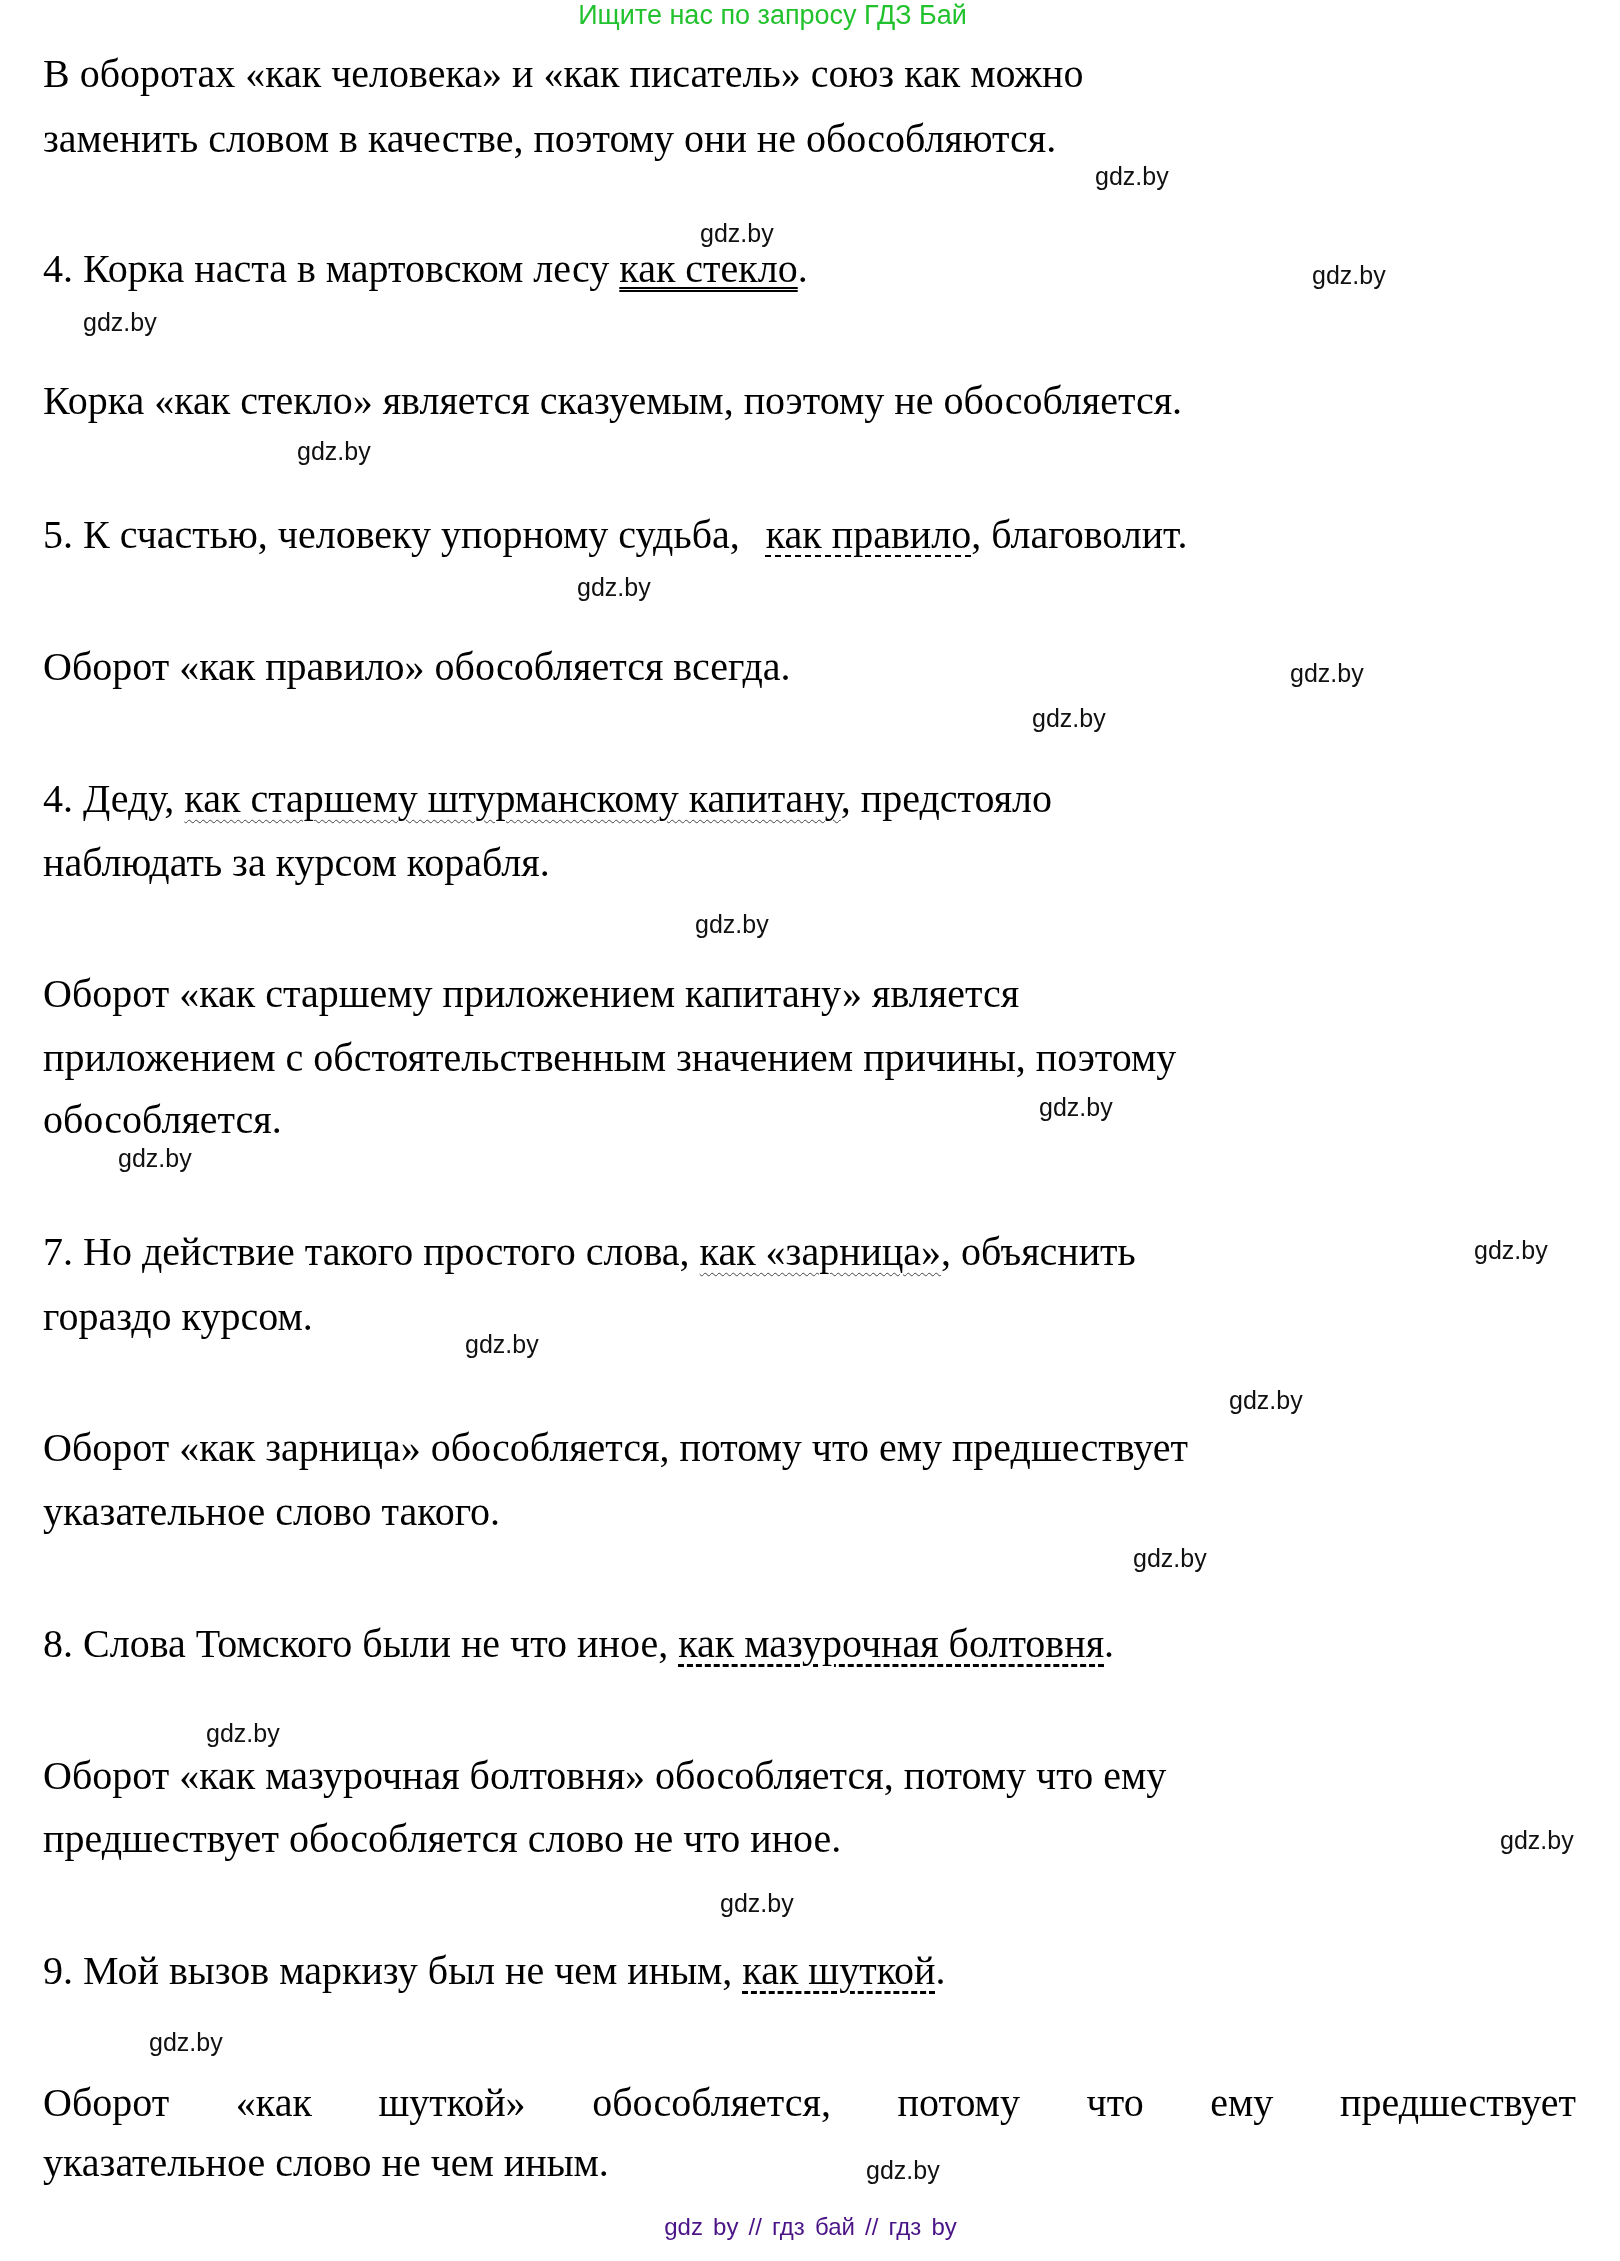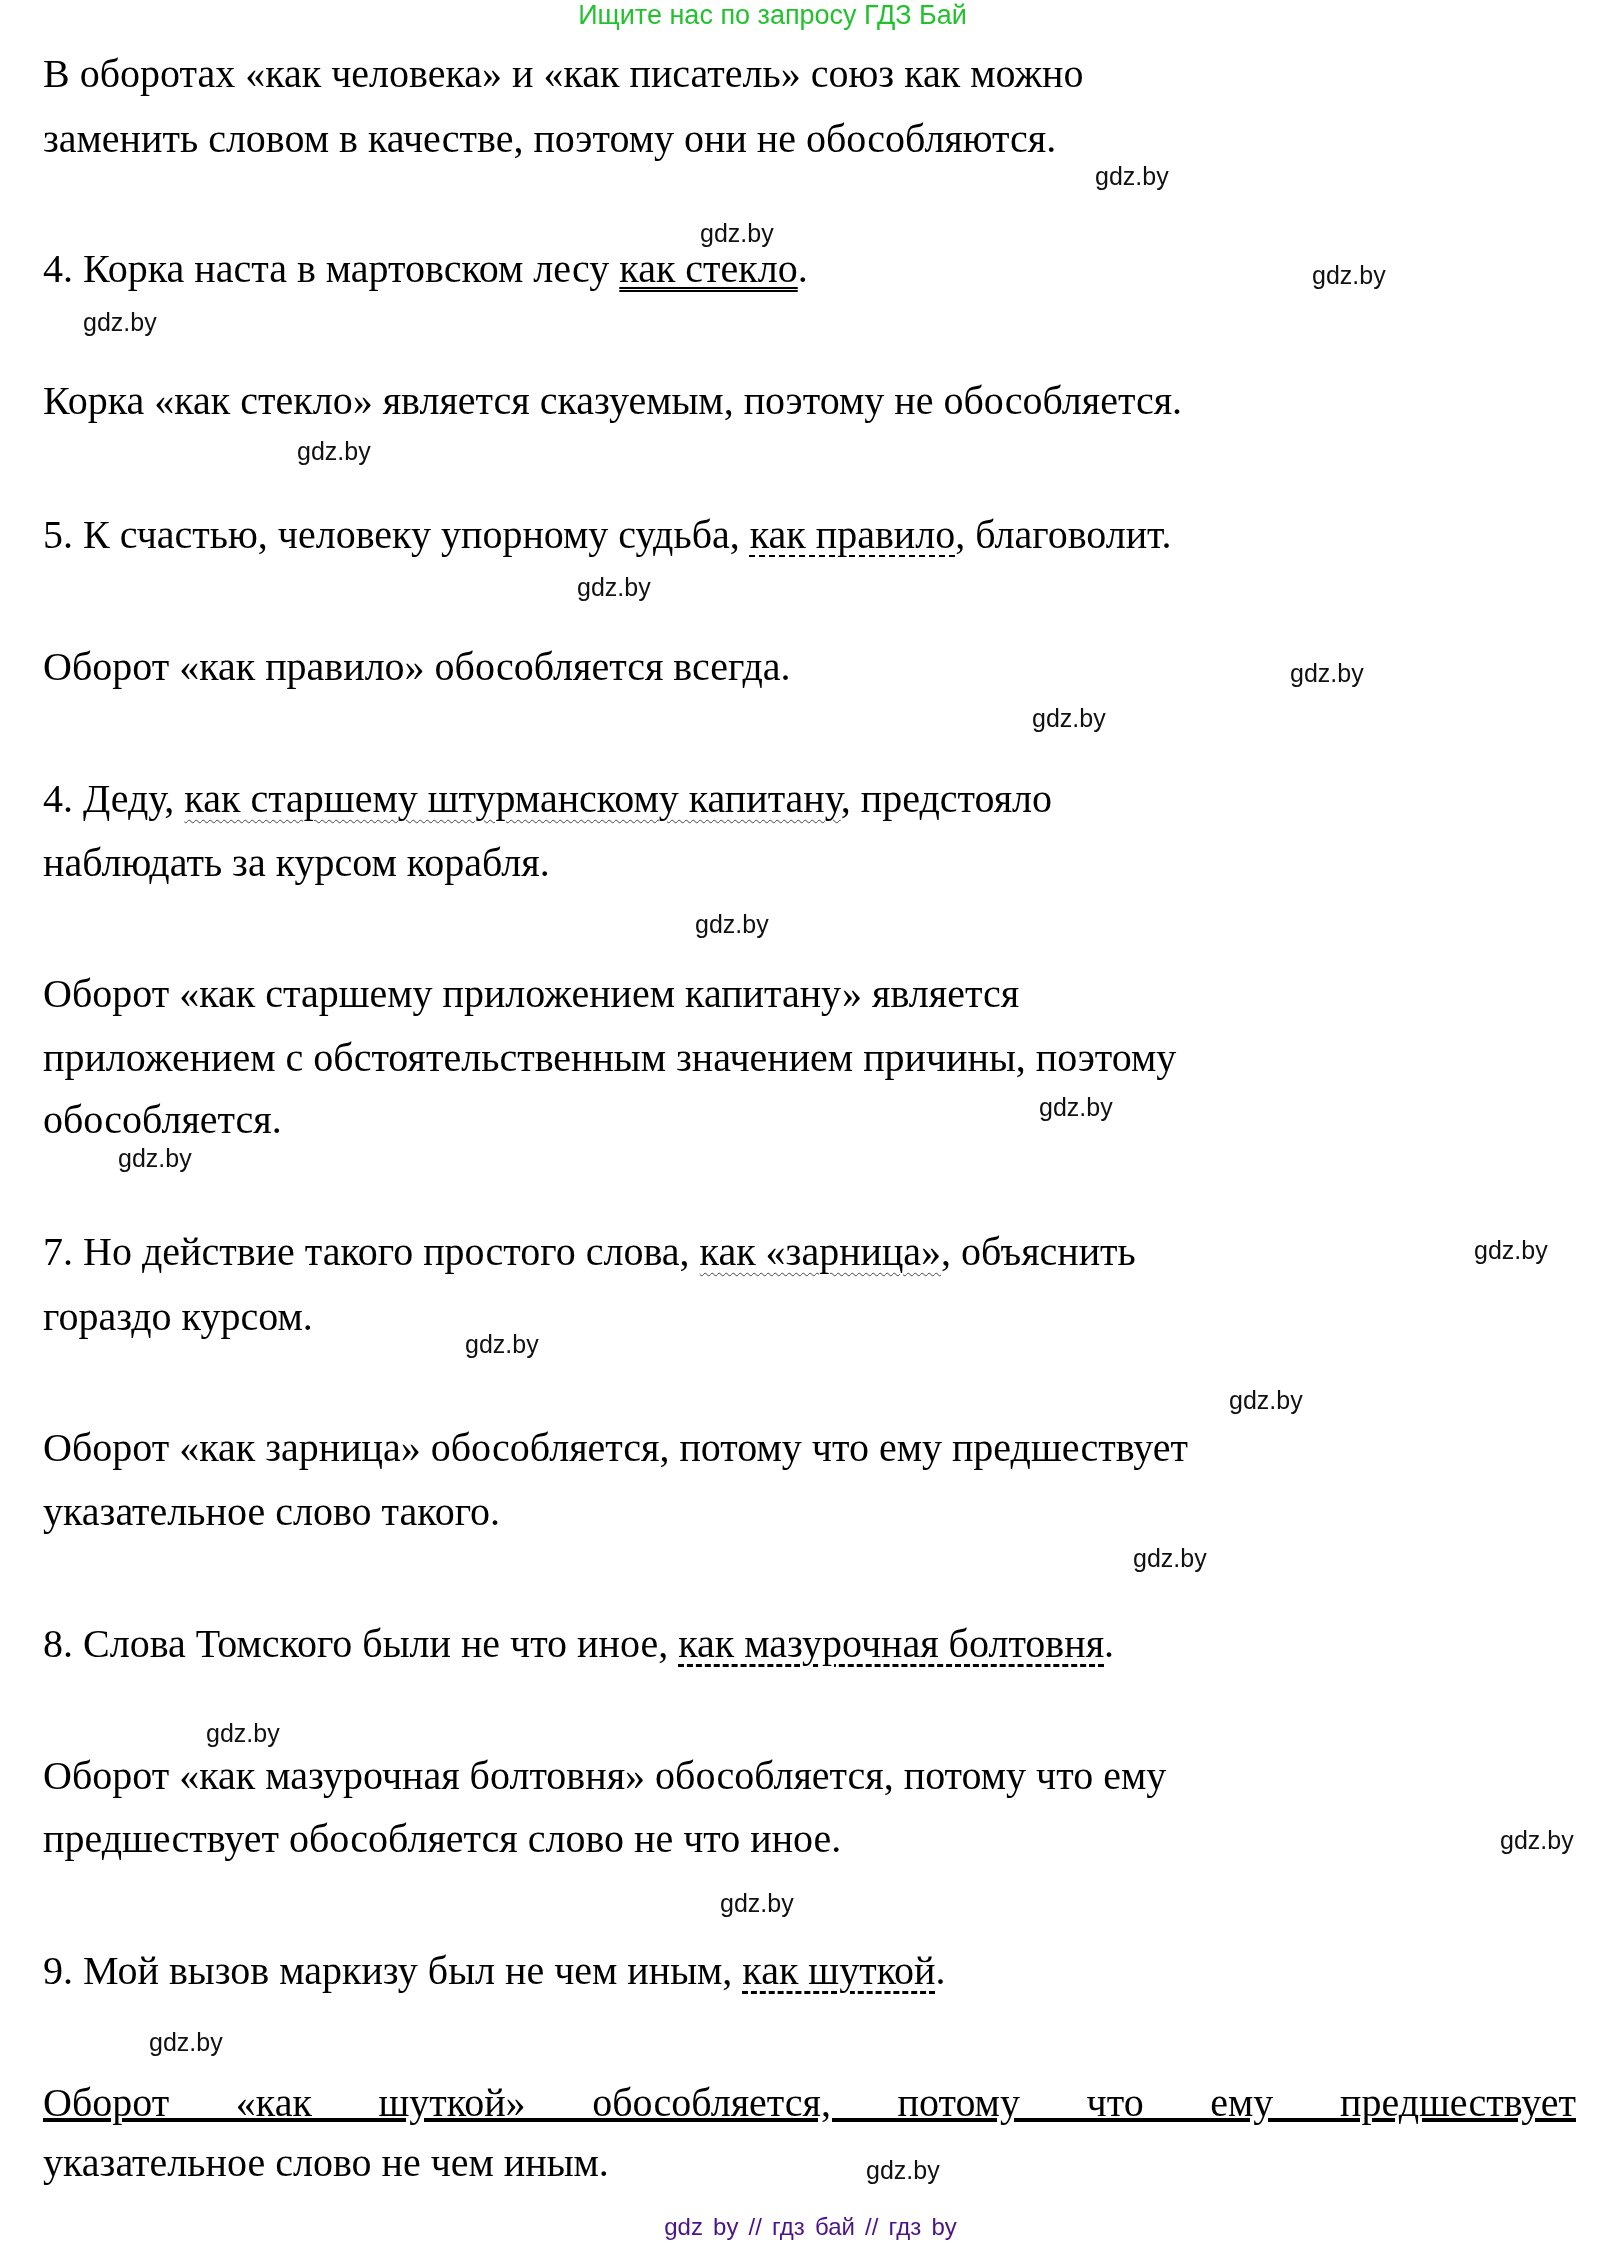--- a/index.html
+++ b/index.html
@@ -7,32 +7,32 @@
   .header {
     position: absolute; top: 0; left: 0; width: 1545px; text-align: center;
     font-family: "Liberation Sans", sans-serif; font-size: 27px; line-height: 30px;
     color: #22c22e;
   }
   .line {
     position: absolute; left: 43px;
     font-family: "Liberation Serif", serif; font-size: 40px; line-height: 52px;
     color: #000; white-space: nowrap;
   }
-  .justify { width: 1533px; text-align: justify; text-align-last: justify; white-space: normal; text-decoration: underline; }
+  .justify { width: 1533px; text-align: justify; text-align-last: justify; white-space: normal; }
   .wm {
     position: absolute; font-family: "Liberation Sans", sans-serif; font-size: 25px;
     color: #111; line-height: 28px;
   }
   .footer {
     position: absolute; top: 2213px; left: 0; width: 1621px; text-align: center;
     font-family: "Liberation Sans", sans-serif; font-size: 24px; color: #4a1487;
     word-spacing: 3.5px;
   }
   .u-double { text-decoration: underline double; text-underline-offset: 5.2px; text-decoration-thickness: 1.7px; }
-  .u-dashdot { text-decoration: underline dashed; text-underline-offset: 7px; text-decoration-thickness: 1.7px; }
+  .u-dashdot { text-decoration: underline dashed; text-underline-offset: 7px; text-decoration-thickness: 1.7px; margin-left: 16px; }
   .u-wavy { text-decoration: underline wavy; text-underline-offset: 7px; text-decoration-thickness: 0.9px; text-decoration-color: #444; }
   .u-dashed { text-decoration: underline dashed; text-underline-offset: 7px; text-decoration-thickness: 2.6px; }
 </style>
 </head>
 <body>
 
 <div class="header">Ищите нас по запросу ГДЗ Бай</div>
 
 <div class="line" style="top:48px">В оборотах «как человека» и «как писатель» союз как можно</div>
 <div class="line" style="top:113px">заменить словом в качестве, поэтому они не обособляются.</div>

